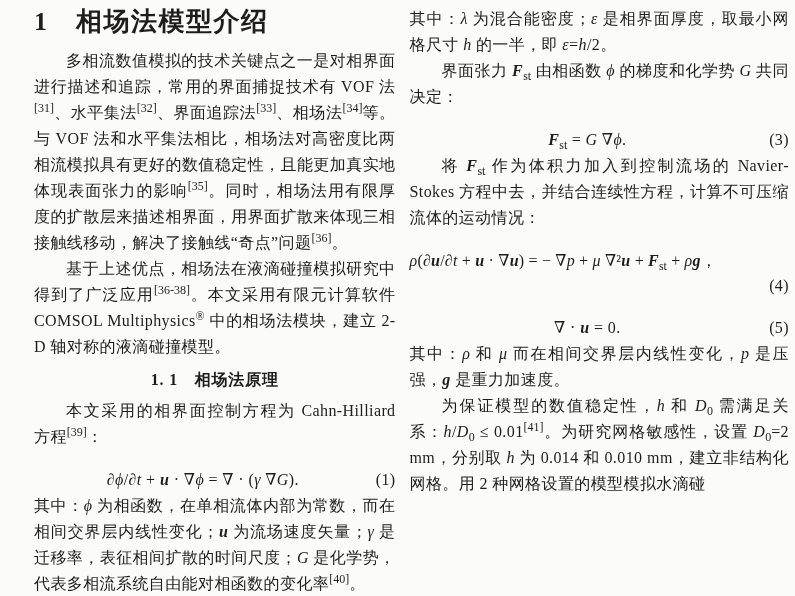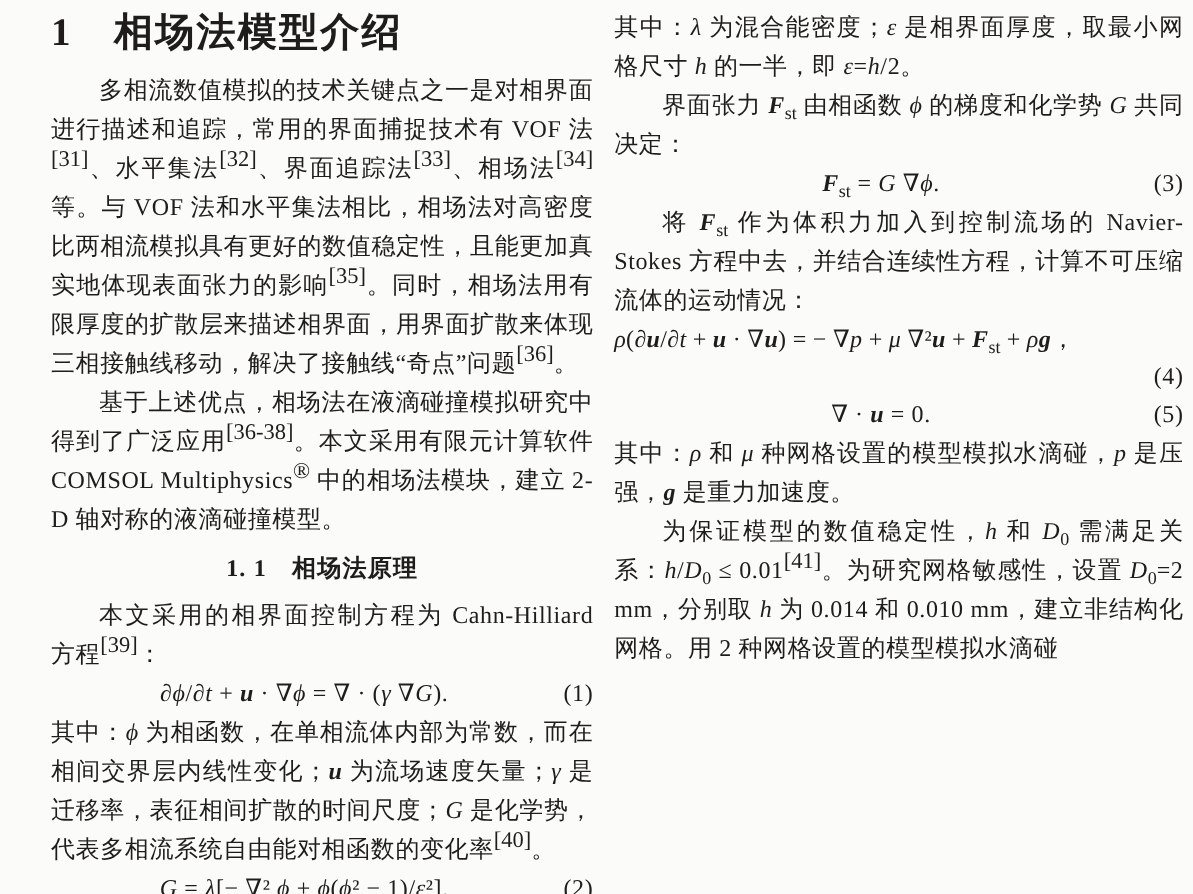--- a/index.html
+++ b/index.html
@@ -39,30 +39,30 @@
     letter-spacing: 0.8px;
     margin: 7px 0 5px 0;
   }
   .block.p.indent { text-indent: 2em; }
 
   .block.eq {
     display: flex;
     align-items: baseline;
     text-align: center;
   }
-  .block.eq .eq-body { flex: 1; }
+  .block.eq .eq-body { flex: 1; margin-top: 17px; }
   .block.eq .eq-num  { margin-left: 4px; }
   .block.eq.num-below { display: block; }
   .block.eq.num-below .eq-body { display: block; text-align: left; letter-spacing: 0.2px; }
   .block.eq.num-below .eq-num  { display: block; text-align: right; line-height: 24px; margin: 0; }
 
   .seg-t  { font-style: normal; }
   .seg-i  { font-style: italic; }
   .seg-bi { font-style: italic; font-weight: 700; }
-  sup.seg-sup { font-size: 15px; line-height: 0; letter-spacing: 0; vertical-align: super; }
+  sup.seg-sup { font-size: 12px; line-height: 0; letter-spacing: 0; vertical-align: super; }
   sub.seg-sub { font-size: 12px; line-height: 0; letter-spacing: 0; vertical-align: sub; }
 </style>
 </head>
 <body style="background: rgb(251, 251, 249); color: rgb(30, 29, 27);">
 
 <div class="page">
   <div class="col left">
       <div class="block h1">1　相场法模型介绍</div>
       <div class="block p indent"><span class="seg-t">多相流数值模拟的技术关键点之一是对相界面进行描述和追踪，常用的界面捕捉技术有 VOF 法</span><sup class="seg-sup">[31]</sup><span class="seg-t">、水平集法</span><sup class="seg-sup">[32]</sup><span class="seg-t">、界面追踪法</span><sup class="seg-sup">[33]</sup><span class="seg-t">、相场法</span><sup class="seg-sup">[34]</sup><span class="seg-t">等。与 VOF 法和水平集法相比，相场法对高密度比两相流模拟具有更好的数值稳定性，且能更加真实地体现表面张力的影响</span><sup class="seg-sup">[35]</sup><span class="seg-t">。同时，相场法用有限厚度的扩散层来描述相界面，用界面扩散来体现三相接触线移动，解决了接触线“奇点”问题</span><sup class="seg-sup">[36]</sup><span class="seg-t">。</span></div>
       <div class="block p indent"><span class="seg-t">基于上述优点，相场法在液滴碰撞模拟研究中得到了广泛应用</span><sup class="seg-sup">[36-38]</sup><span class="seg-t">。本文采用有限元计算软件 COMSOL Multiphysics</span><sup class="seg-sup">®</sup><span class="seg-t"> 中的相场法模块，建立 2-D 轴对称的液滴碰撞模型。</span></div>
@@ -87,16 +87,16 @@
       </div>
       <div class="block p indent"><span class="seg-t">将 </span><span class="seg-bi">F</span><sub class="seg-sub">st</sub><span class="seg-t"> 作为体积力加入到控制流场的 Navier-Stokes 方程中去，并结合连续性方程，计算不可压缩流体的运动情况：</span></div>
       <div class="block eq num-below">
         <span class="eq-body"><span class="seg-i">ρ</span><span class="seg-t">(∂</span><span class="seg-bi">u</span><span class="seg-t">/∂</span><span class="seg-i">t</span><span class="seg-t"> + </span><span class="seg-bi">u</span><span class="seg-t"> · ∇</span><span class="seg-bi">u</span><span class="seg-t">) = − ∇</span><span class="seg-i">p</span><span class="seg-t"> + </span><span class="seg-i">μ</span><span class="seg-t"> ∇²</span><span class="seg-bi">u</span><span class="seg-t"> + </span><span class="seg-bi">F</span><sub class="seg-sub">st</sub><span class="seg-t"> + </span><span class="seg-i">ρ</span><span class="seg-bi">g</span><span class="seg-t">，</span></span>
         <span class="eq-num">(4)</span>
       </div>
       <div class="block eq">
         <span class="eq-body"><span class="seg-t">∇ · </span><span class="seg-bi">u</span><span class="seg-t"> = 0.</span></span>
         <span class="eq-num">(5)</span>
       </div>
-      <div class="block p"><span class="seg-t">其中：</span><span class="seg-i">ρ</span><span class="seg-t"> 和 </span><span class="seg-i">μ</span><span class="seg-t"> 种网格设置的模型模拟水滴碰，</span><span class="seg-i">p</span><span class="seg-t"> 是压强，</span><span class="seg-bi">g</span><span class="seg-t"> 是重力加速度。</span></div>
+      <div class="block p"><span class="seg-t">其中：</span><span class="seg-i">ρ</span><span class="seg-t"> 和 </span><span class="seg-i">μ</span><span class="seg-t"> 而在相间交界层内线性变化，</span><span class="seg-i">p</span><span class="seg-t"> 是压强，</span><span class="seg-bi">g</span><span class="seg-t"> 是重力加速度。</span></div>
       <div class="block p indent"><span class="seg-t">为保证模型的数值稳定性，</span><span class="seg-i">h</span><span class="seg-t"> 和 </span><span class="seg-i">D</span><sub class="seg-sub">0</sub><span class="seg-t"> 需满足关系：</span><span class="seg-i">h</span><span class="seg-t">/</span><span class="seg-i">D</span><sub class="seg-sub">0</sub><span class="seg-t"> ≤ 0.01</span><sup class="seg-sup">[41]</sup><span class="seg-t">。为研究网格敏感性，设置 </span><span class="seg-i">D</span><sub class="seg-sub">0</sub><span class="seg-t">=2 mm，分别取 </span><span class="seg-i">h</span><span class="seg-t"> 为 0.014 和 0.010 mm，建立非结构化网格。用 2 种网格设置的模型模拟水滴碰</span></div>
     </div>
 </div>
 
 </body></html>

